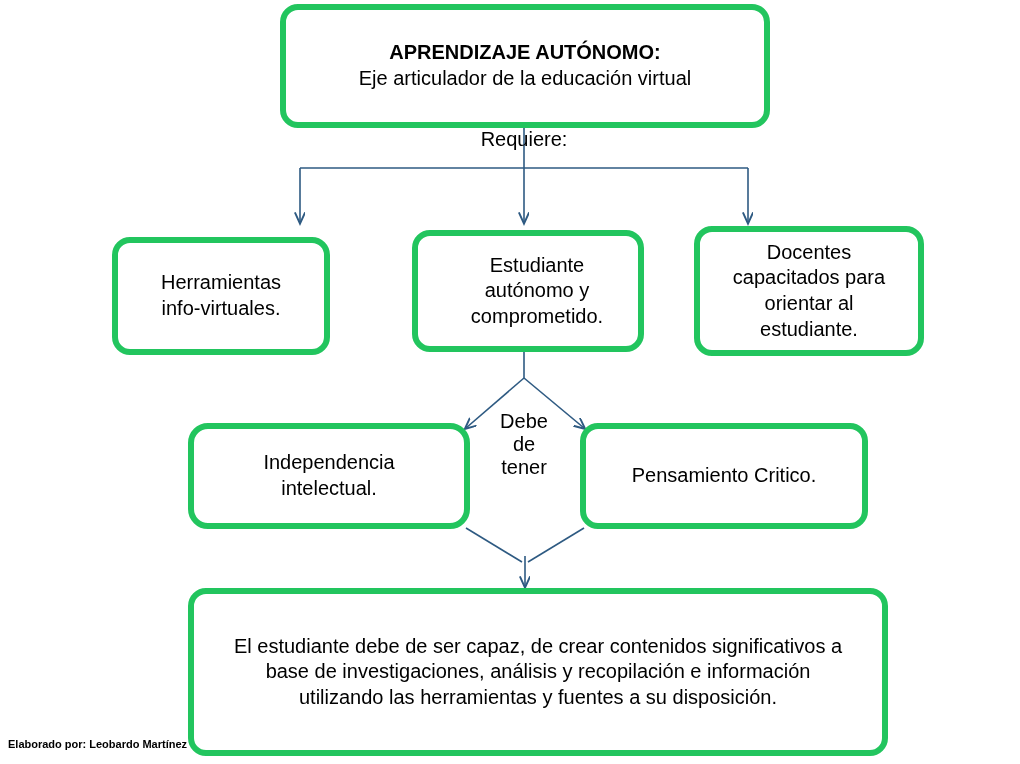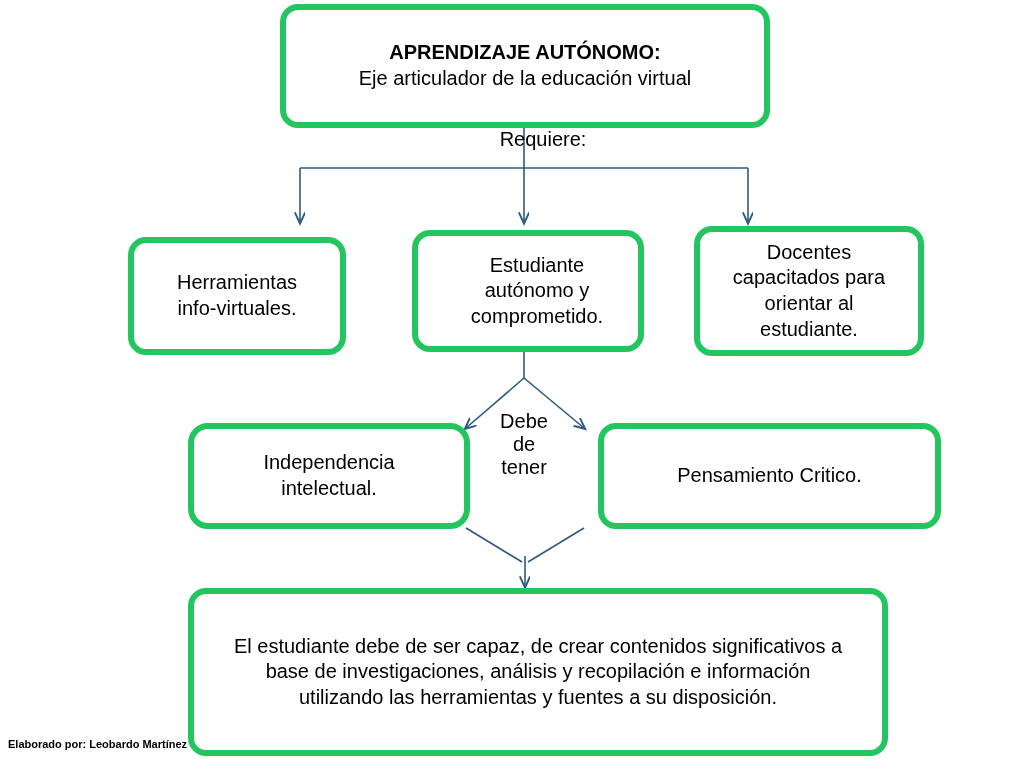--- a/index.html
+++ b/index.html
@@ -110,23 +110,23 @@
     </g>
   </svg>
 
   <div class="node title-node" style="left:280px; top:4px; width:490px; height:124px;">
     <div class="inner">
       <span class="strong">APRENDIZAJE AUTÓNOMO:</span>
       <span class="sub">Eje articulador de la educación virtual</span>
     </div>
   </div>
 
-  <div class="label" style="left:473px; top:128px; width:140px;">Requiere:</div>
+  <div class="label" style="left:454px; top:128px; width:140px;">Requiere:</div>
 
-  <div class="node mid-node" style="left:128px; top:237px; width:218px; height:118px;">
+  <div class="node mid-node" style="left:112px; top:237px; width:218px; height:118px;">
     <div class="inner" style="white-space:pre-line;">Herramientas
 info-virtuales.</div>
   </div>
 
   <div class="node mid-node" style="left:412px; top:230px; width:232px; height:122px;">
     <div class="inner" style="white-space:pre-line;padding-left:28px;">Estudiante
 autónomo y
 comprometido.</div>
   </div>
 
@@ -139,21 +139,21 @@
 
   <div class="label" style="left:474px; top:410px; width:100px;">Debe
 de
 tener</div>
 
   <div class="node small-node" style="left:188px; top:423px; width:282px; height:106px;border-radius:20px;">
     <div class="inner" style="white-space:pre-line;">Independencia
 intelectual.</div>
   </div>
 
-  <div class="node small-node" style="left:598px; top:423px; width:343px; height:106px;">
+  <div class="node small-node" style="left:580px; top:423px; width:288px; height:106px;">
     <div class="inner" style="white-space:pre-line;">Pensamiento Critico.</div>
   </div>
 
   <div class="node bottom-node" style="left:188px; top:588px; width:700px; height:168px;">
     <div class="inner" style="padding:4px 34px;">El estudiante debe de ser capaz, de crear contenidos significativos a base de investigaciones, análisis y recopilación e información utilizando las herramientas y fuentes a su disposición.</div>
   </div>
 
   <div class="credit" style="left:8px; top:738px;">Elaborado por: Leobardo Martínez</div>
 
 </div>

